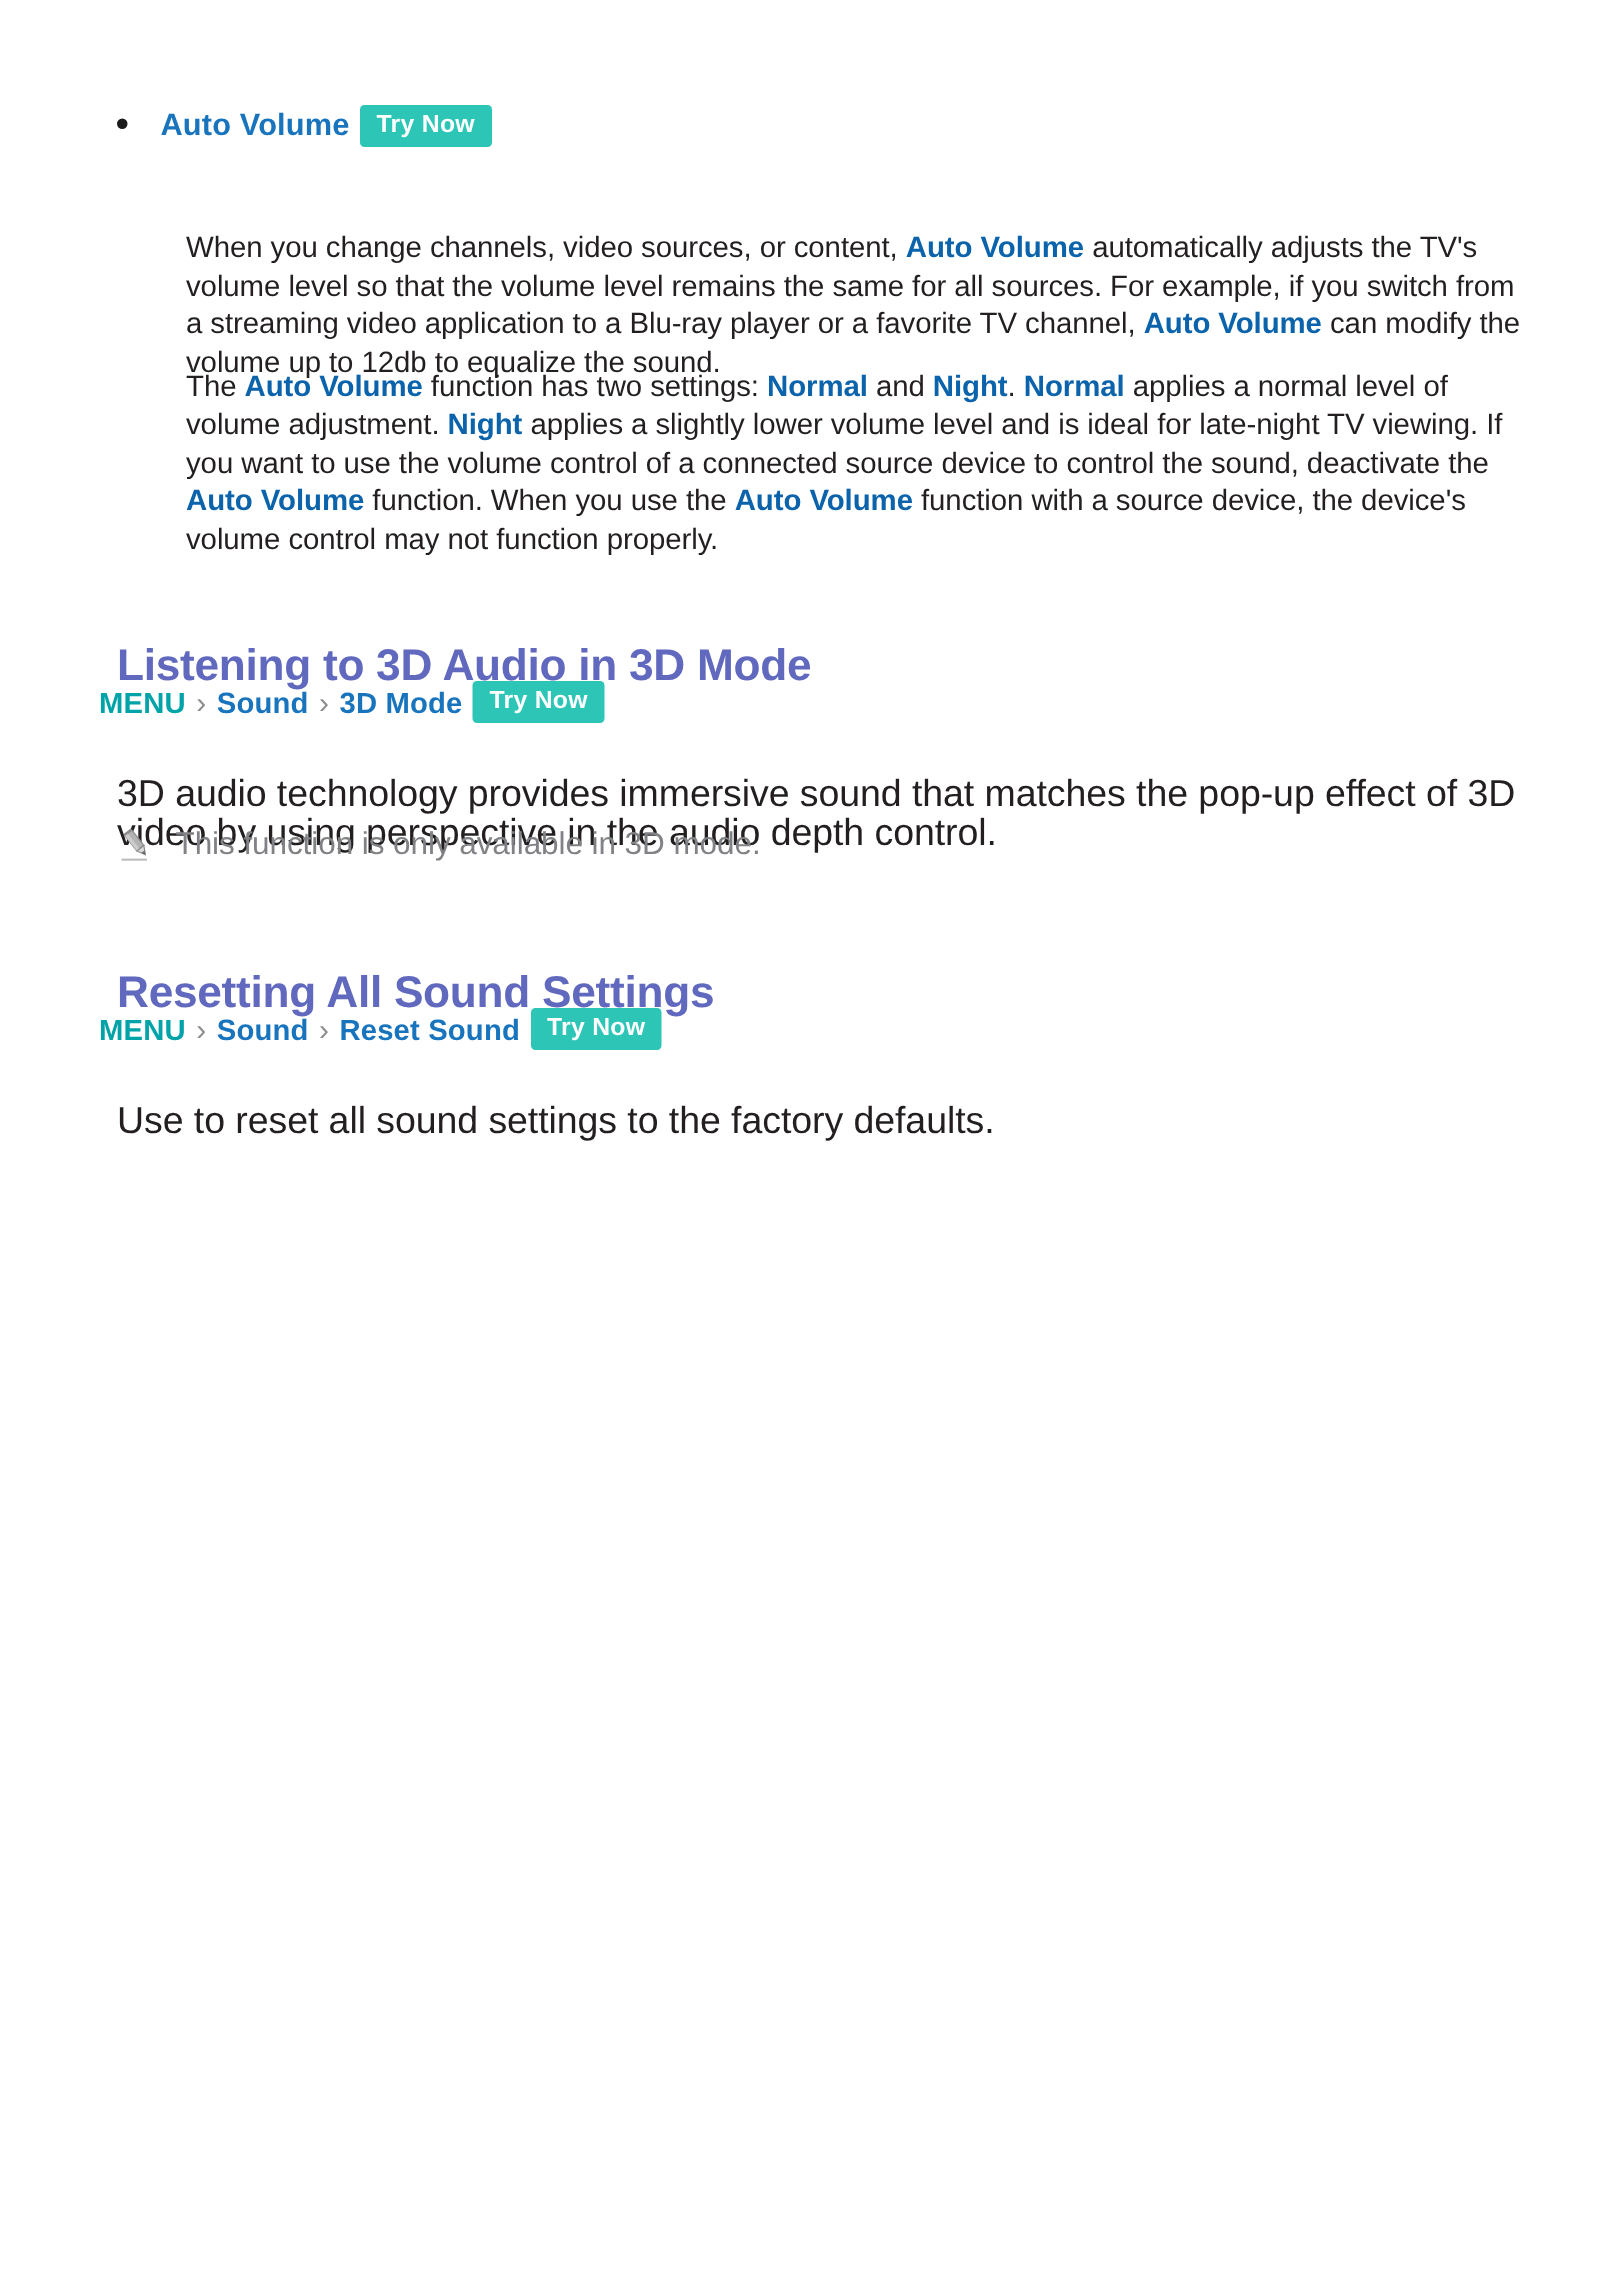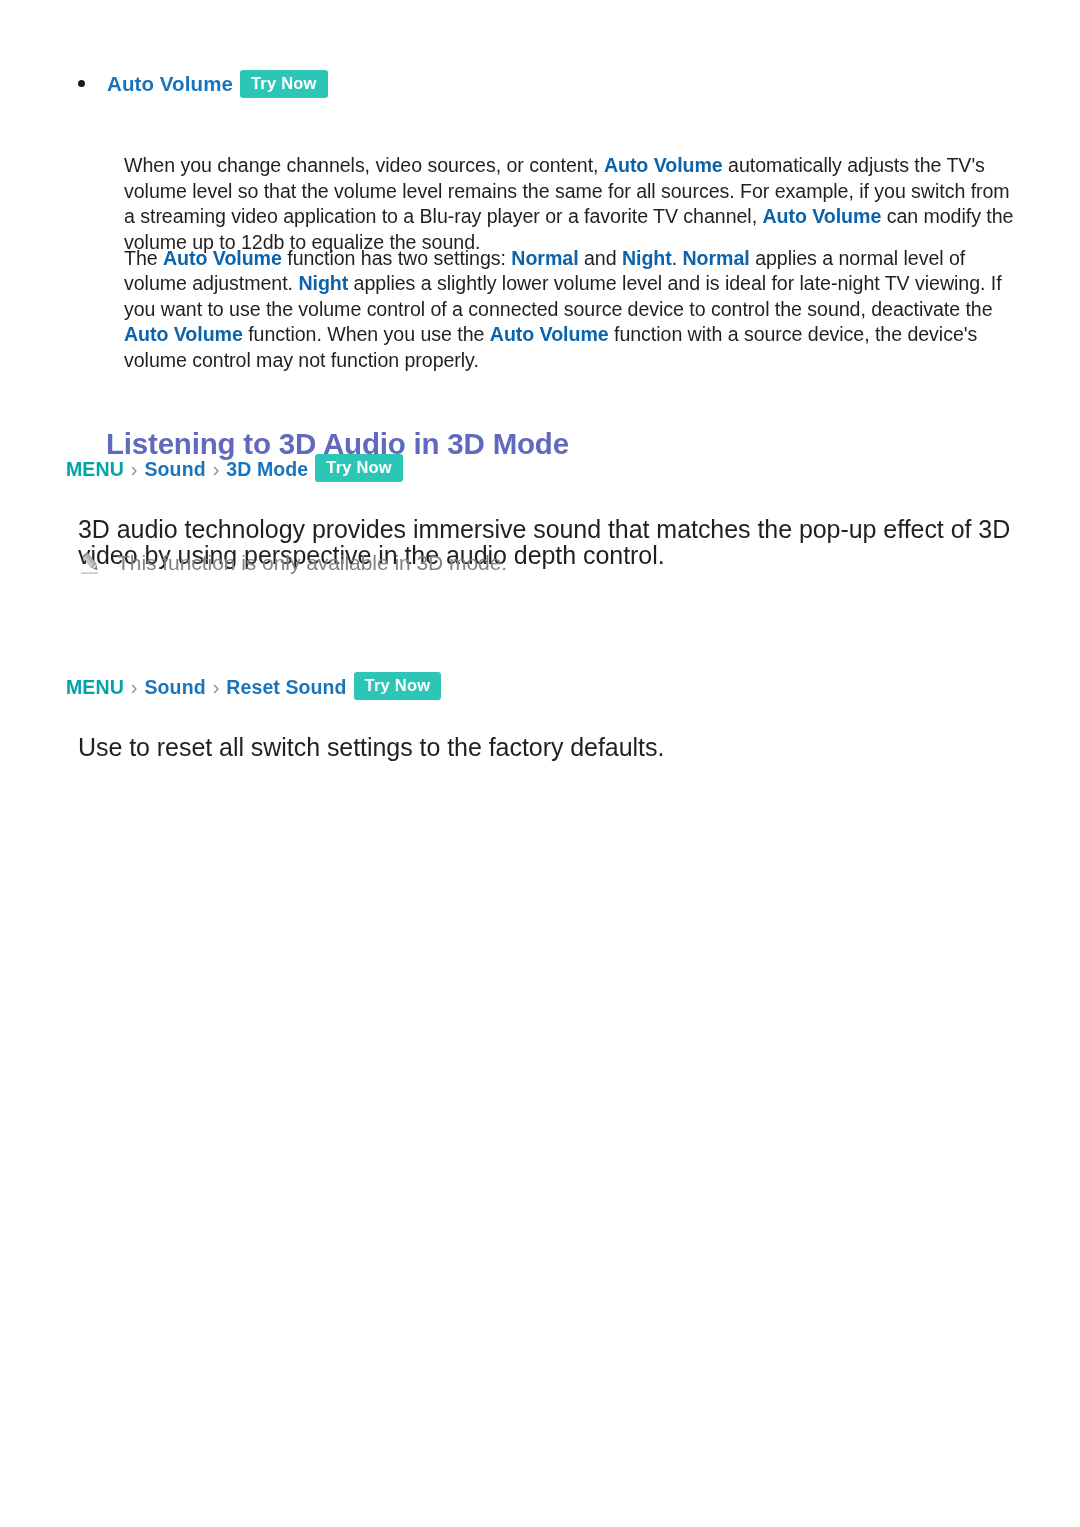--- a/index.html
+++ b/index.html
@@ -87,21 +87,20 @@
 
   
   .heading {
     position: absolute;
     left: 78px;
     font-size: 29.5px;
     font-weight: bold;
     color: #6169bf;
     letter-spacing: -0.2px;
     white-space: nowrap;
-    margin-left: 28px;
   }
   #heading-3d    { top: 403px; }
   #heading-reset { top: 621px; }
 
   
   .crumb {
     position: absolute;
     left: 66px;
     font-size: 19.5px;
     font-weight: bold;
@@ -193,25 +192,26 @@
           <polygon points="10.5,15.5 16.5,15.5 13.5,21" fill="#d9d9d9" stroke="#8c8c8c" stroke-width="0.8"></polygon>
           <polygon points="12.1,18.4 14.9,18.4 13.5,21" fill="#6e6e6e"></polygon>
           <rect x="10.5" y="1.2" width="6" height="1.6" fill="#8c8c8c"></rect>
         </g>
         <rect x="3" y="21.4" width="17" height="1.4" fill="#bdbdbd"></rect>
       </svg>
     </span>
     <span class="note-text">This function is only available in 3D mode.</span>
   </div>
 
+  <h2 class="heading" id="heading-reset">Resetting All Sound Settings</h2>
 
   <div class="crumb" id="crumb-reset">
     <span class="c-menu">MENU</span>
     <span class="c-sep">›</span>
     <span class="c-item">Sound</span>
     <span class="c-sep">›</span>
     <span class="c-item">Reset Sound</span>
     <span class="try-now">Try Now</span>
   </div>
 
-  <p class="body-text" id="text-reset">Use to reset all switch settings to the factory defaults.</p>
+  <p class="body-text" id="text-reset">Use to reset all sound settings to the factory defaults.</p>
 
 </div>
 
 </body></html>

